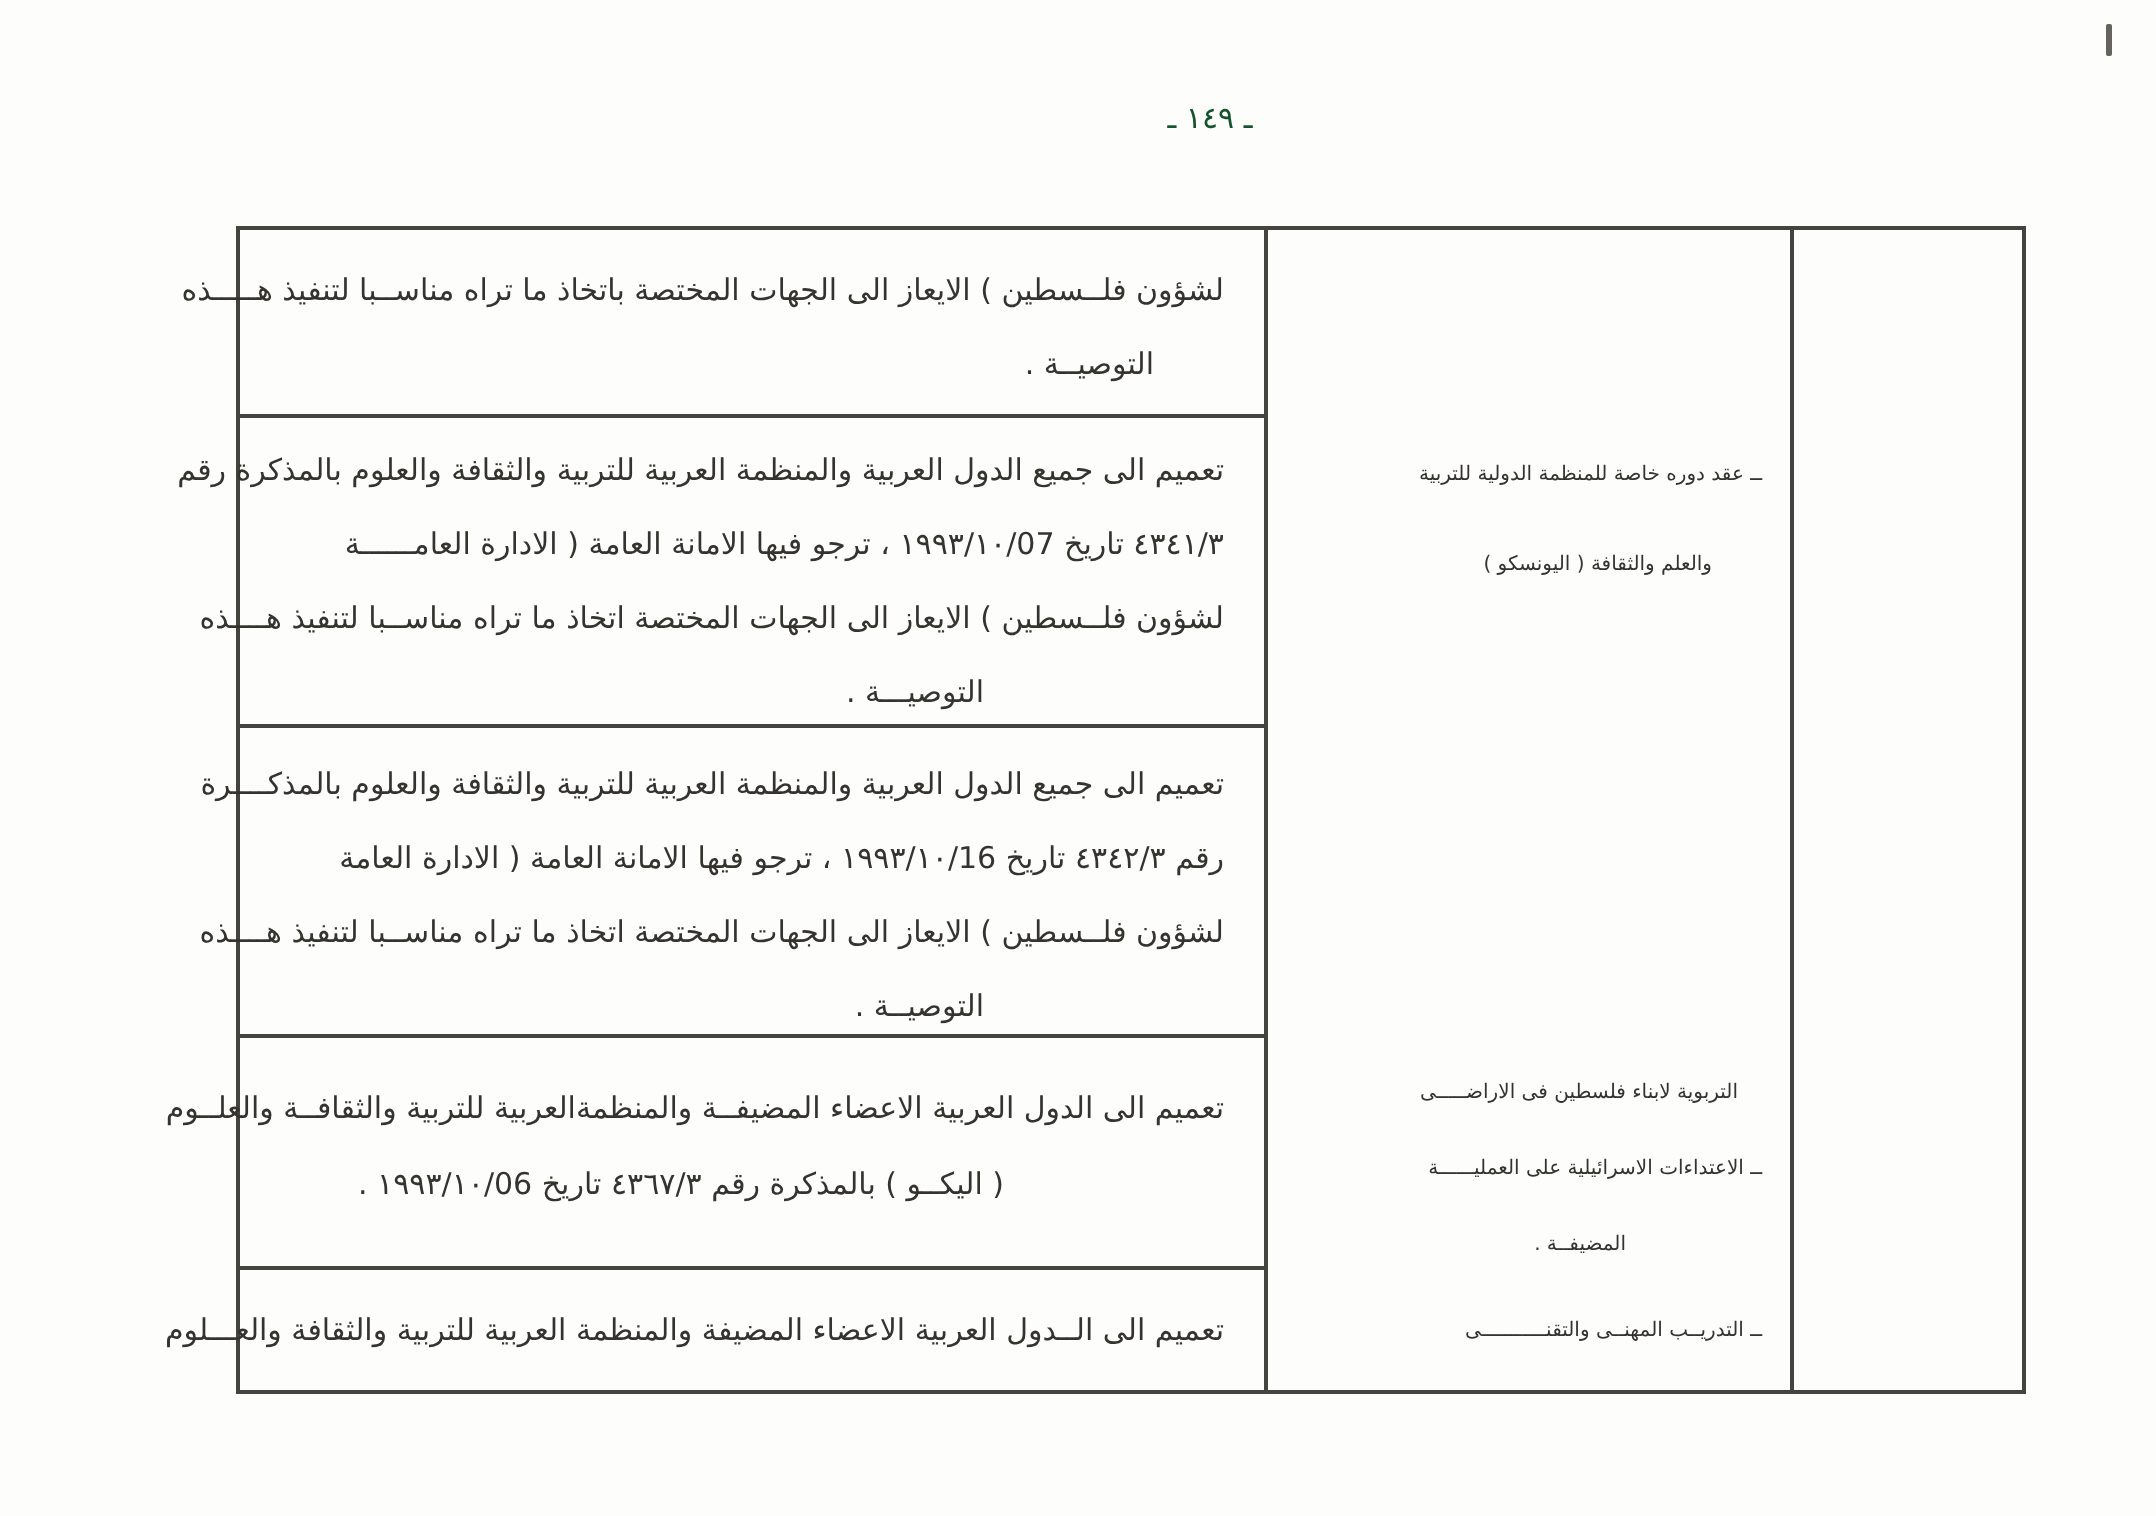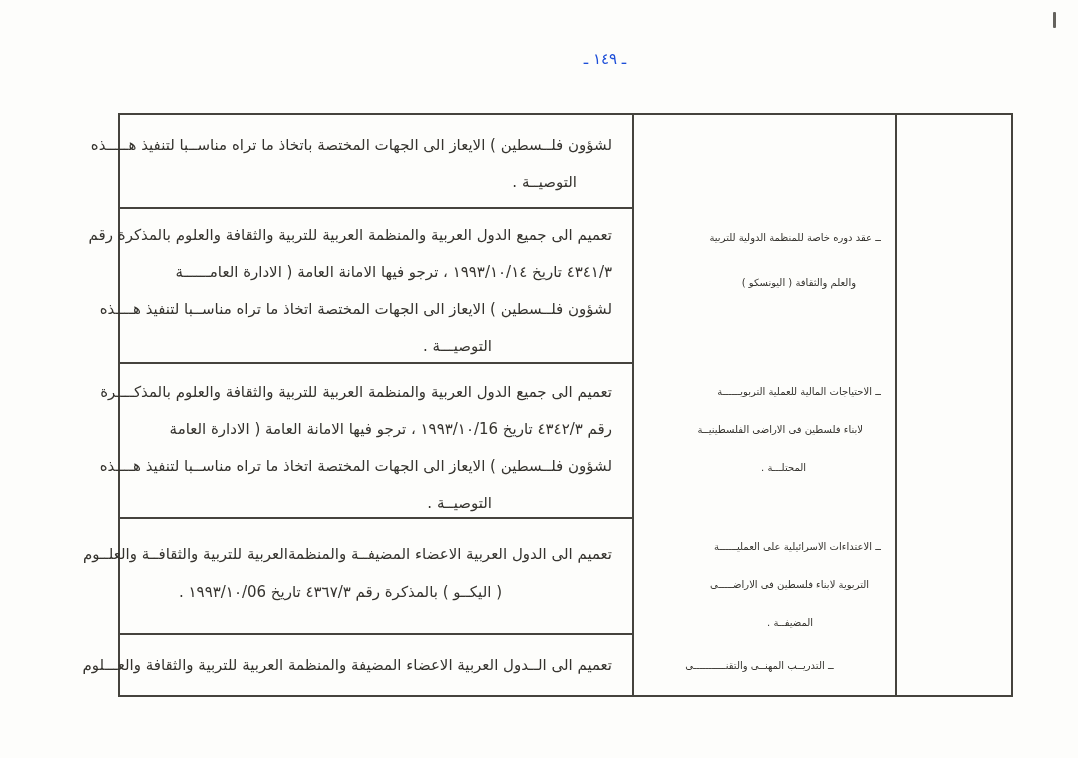--- a/index.html
+++ b/index.html
@@ -6,21 +6,21 @@
   .page{
     position:relative;
     width:1078px;height:758px;
     background:#fdfdfb;
     overflow:hidden;
     font-family:"DejaVu Sans", sans-serif;
     color:#35332e;
   }
   .page-number{
     position:absolute;top:50px;left:540px;width:130px;
-    text-align:center;font-size:15px;letter-spacing:2px;color:#1d4ed8;
+    text-align:center;font-size:15px;letter-spacing:2px;color:#14532d;
     direction:rtl;
   }
   .scan-mark{
     position:absolute;top:12px;left:1053px;width:3px;height:16px;
     background:#4a4842;opacity:.85;border-radius:1px;
   }
   .table-frame{
     position:absolute;left:118px;top:113px;width:891px;height:580px;
     border:2px solid #45433d;
   }
@@ -56,21 +56,21 @@
     font-size:10px;
   }
   .topic .line{white-space:nowrap;}
   .t0{top:100px;}
   .t0 .line{height:45px;line-height:45px;}
   .t1{top:258px;}
   .t1 .line{height:38px;line-height:38px;}
   .t2{top:413px;}
   .t2 .line{height:38px;line-height:38px;}
   .t3{top:532px;}
-  .t3 .line{height:38px;line-height:38px;text-align:center;}
+  .t3 .line{height:38px;line-height:38px;}
   .tind-25{padding-right:25px;text-align:right;}
   .tind-18{padding-right:18px;}
   .tind-75{padding-right:75px;}
   .tind-12{padding-right:12px;}
   .tind-68{padding-right:68px;}
 </style>
 </head>
 <body>
 
 <div class="page">
@@ -89,21 +89,21 @@
     <div class="h-divider h-3"></div>
     <div class="h-divider h-4"></div>
 
     <div class="cell c0">
       <div class="line">لشؤون فلــسطين ) الايعاز الى الجهات المختصة باتخاذ ما تراه مناســبا لتنفيذ هـــــذه</div>
       <div class="line ind-35">التوصيــة .</div>
     </div>
 
     <div class="cell c1">
       <div class="line">تعميم الى جميع الدول العربية والمنظمة العربية للتربية والثقافة والعلوم بالمذكرة رقم</div>
-      <div class="line">٤٣٤١/٣ تاريخ ١٩٩٣/١٠/١٤ ، ترجو فيها الامانة العامة ( الادارة العامــــــة</div>
+      <div class="line">٤٣٤١/٣ تاريخ ١٩٩٣/١٠/07 ، ترجو فيها الامانة العامة ( الادارة العامــــــة</div>
       <div class="line">لشؤون فلــسطين ) الايعاز الى الجهات المختصة اتخاذ ما تراه مناســبا لتنفيذ هــــذه</div>
       <div class="line ind-120">التوصيـــة .</div>
     </div>
 
     <div class="cell c2">
       <div class="line">تعميم الى جميع الدول العربية والمنظمة العربية للتربية والثقافة والعلوم بالمذكــــرة</div>
       <div class="line">رقم ٤٣٤٢/٣ تاريخ ١٩٩٣/١٠/16 ، ترجو فيها الامانة العامة ( الادارة العامة</div>
       <div class="line">لشؤون فلــسطين ) الايعاز الى الجهات المختصة اتخاذ ما تراه مناســبا لتنفيذ هــــذه</div>
       <div class="line ind-120">التوصيــة .</div>
     </div>
@@ -115,29 +115,24 @@
 
     <div class="cell c4">
       <div class="line">تعميم الى الــدول العربية الاعضاء المضيفة والمنظمة العربية للتربية والثقافة والعـــلوم</div>
     </div>
 
     <div class="topic t0">
       <div class="line">ــ عقد دوره خاصة للمنظمة الدولية للتربية</div>
       <div class="line tind-25">والعلم والثقافة ( اليونسكو )</div>
     </div>
 
-    <div class="topic t1">
-      <div class="line">ــ الاحتياجات المالية للعملية التربويــــــة</div>
-      <div class="line tind-18">لابناء فلسطين فى الاراضى الفلسطينيــة</div>
-      <div class="line tind-75">المحتلـــة .</div>
-    </div>
 
     <div class="topic t2">
+      <div class="line tind-12">التربوية لابناء فلسطين فى الاراضـــــى</div>
       <div class="line">ــ الاعتداءات الاسرائيلية على العمليــــــة</div>
-      <div class="line tind-12">التربوية لابناء فلسطين فى الاراضـــــى</div>
       <div class="line tind-68">المضيفــة .</div>
     </div>
 
     <div class="topic t3">
       <div class="line">ــ التدريــب المهنــى والتقنـــــــــــى</div>
     </div>
 
   </div>
 </div>
 

